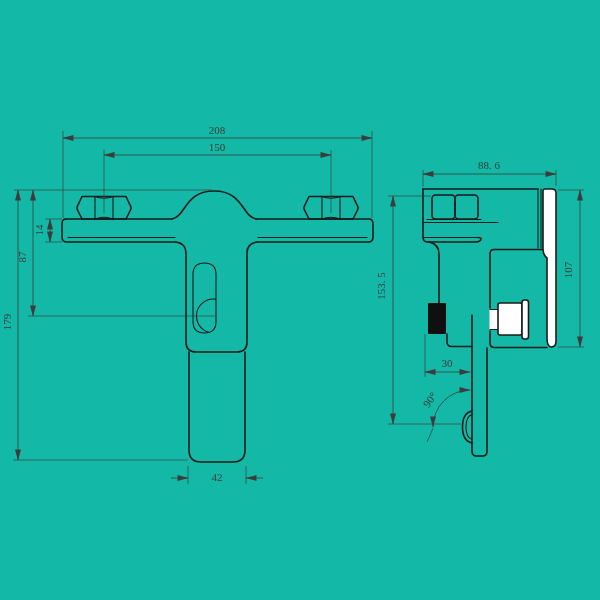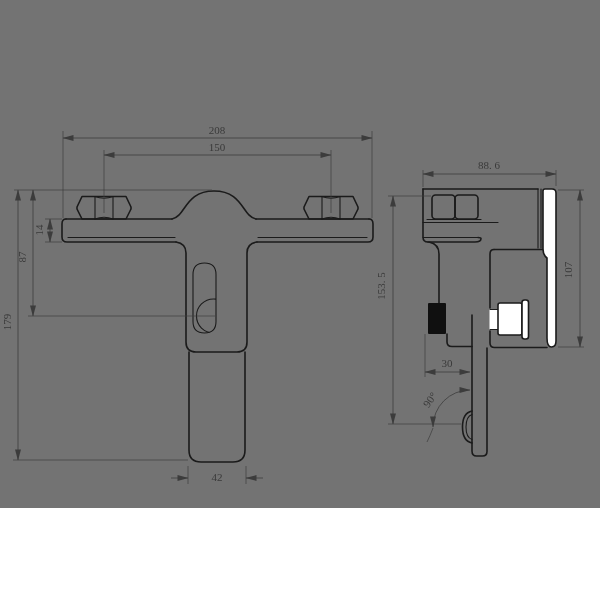--- a/index.html
+++ b/index.html
@@ -1,16 +1,16 @@
 <!DOCTYPE html>
 <html><head>
 <meta charset="utf-8">
 <style>
   html,body{margin:0;padding:0;background:#fff;}
-  .canvas{position:relative;width:600px;height:508px;background:#737373;overflow:hidden;
+  .canvas{position:relative;width:600px;height:600px;background:#14b8a6;overflow:hidden;
           font-family:"Liberation Serif", serif;}
   svg{display:block}
   .outline{stroke:#1b1b1b;stroke-width:1.6;fill:none;stroke-linecap:round;stroke-linejoin:round;}
   .thin{stroke:#1b1b1b;stroke-width:1.1;fill:none;stroke-linecap:round;stroke-linejoin:round;}
   .white{fill:#ffffff;}
   .dimline{stroke:#3c3c3c;stroke-width:0.8;fill:none;}
   .extline{stroke:#3c3c3c;stroke-width:0.7;fill:none;}
   .dimtext{font-family:"Liberation Serif", serif;font-size:11px;fill:#3a3a3a;text-anchor:middle;}
 </style>
 </head>

